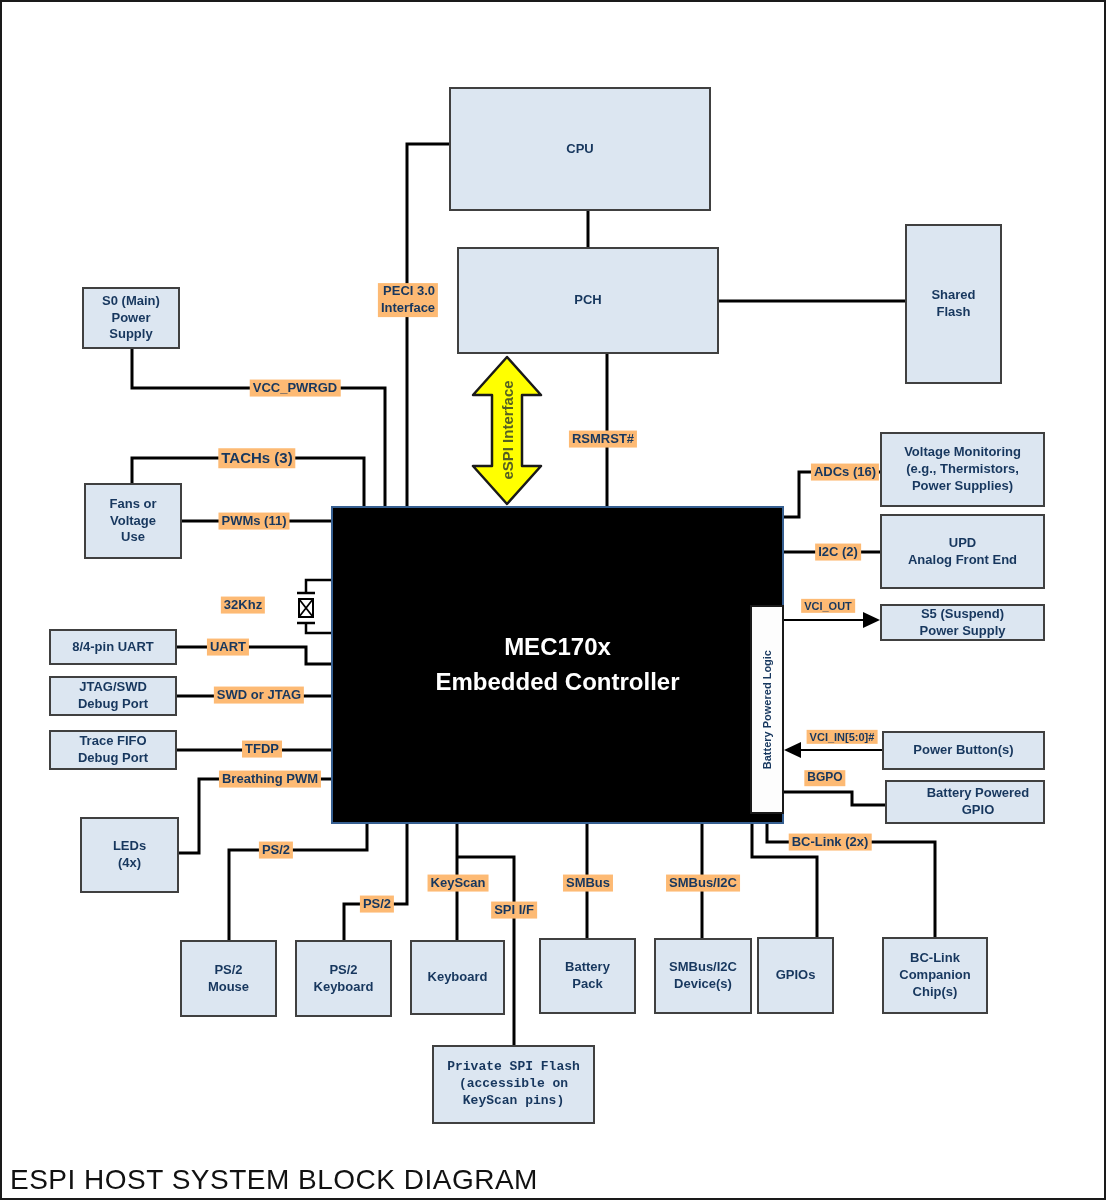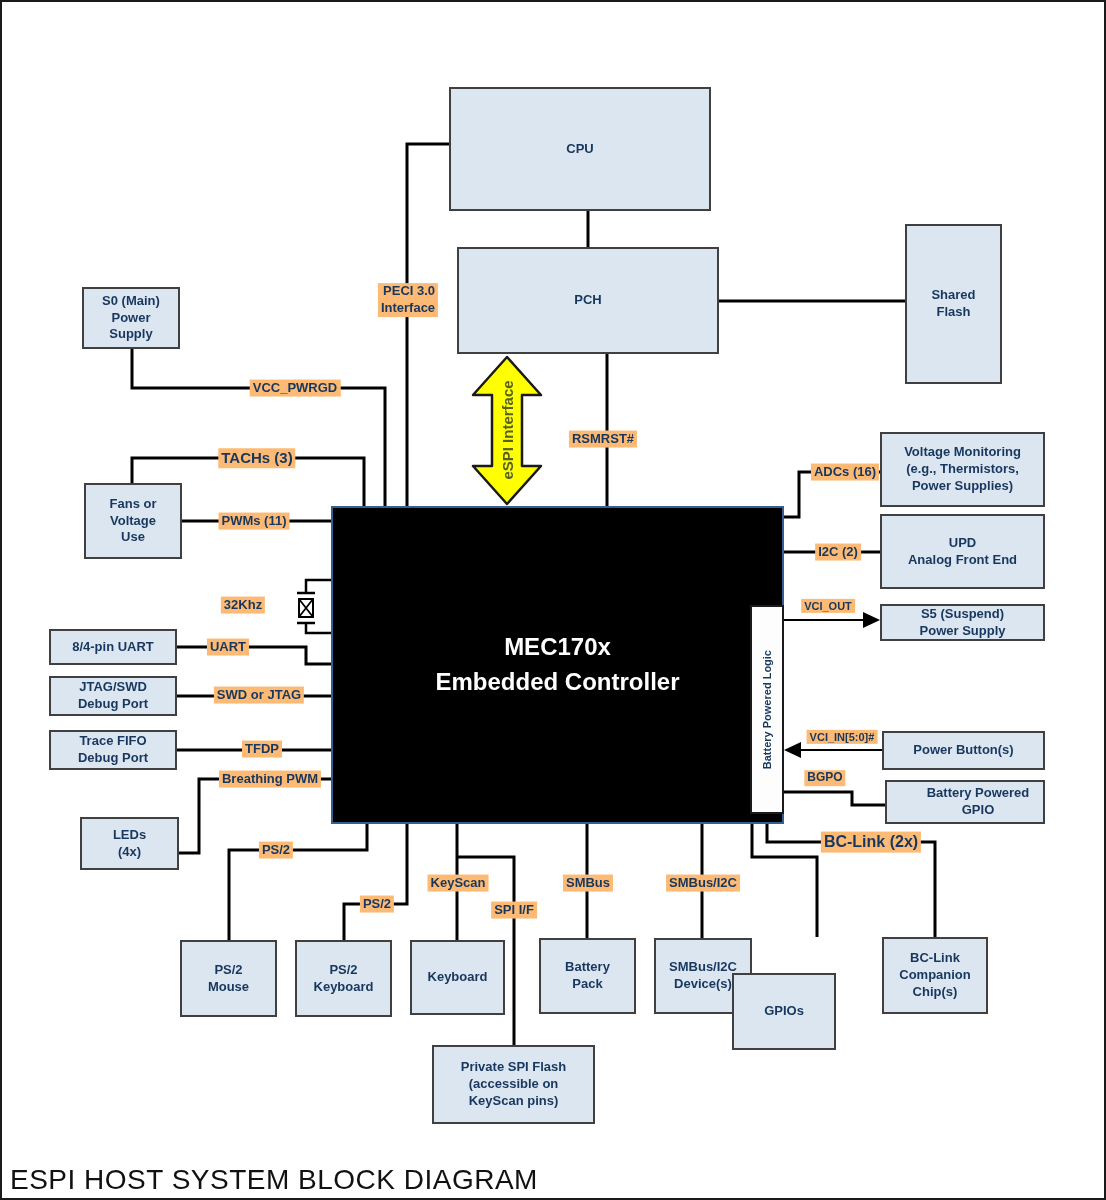--- a/index.html
+++ b/index.html
@@ -140,21 +140,21 @@
       <div class="box-label">8/4-pin UART</div>
     </div>
     <div class="box" style="left: 47px; top: 674px; width: 128px; height: 40px;">
       <div class="box-label">JTAG/SWD
 Debug Port</div>
     </div>
     <div class="box" style="left: 47px; top: 728px; width: 128px; height: 40px;">
       <div class="box-label">Trace FIFO
 Debug Port</div>
     </div>
-    <div class="box" style="left: 78px; top: 815px; width: 99px; height: 53px;">
+    <div class="box" style="left: 78px; top: 815px; width: 99px; height: 76px;">
       <div class="box-label">LEDs
 (4x)</div>
     </div>
     <div class="box" style="left: 178px; top: 938px; width: 97px; height: 77px;">
       <div class="box-label">PS/2
 Mouse</div>
     </div>
     <div class="box" style="left: 293px; top: 938px; width: 97px; height: 77px;">
       <div class="box-label">PS/2
 Keyboard</div>
@@ -163,29 +163,29 @@
       <div class="box-label">Keyboard</div>
     </div>
     <div class="box" style="left: 537px; top: 936px; width: 97px; height: 76px;">
       <div class="box-label">Battery
 Pack</div>
     </div>
     <div class="box" style="left: 652px; top: 936px; width: 98px; height: 76px;">
       <div class="box-label">SMBus/I2C
 Device(s)</div>
     </div>
-    <div class="box" style="left: 730px; top: 935px; width: 104px; height: 77px; margin-top: 36px;">
+    <div class="box" style="left: 755px; top: 935px; width: 77px; height: 77px;">
       <div class="box-label">GPIOs</div>
     </div>
     <div class="box" style="left: 880px; top: 935px; width: 106px; height: 77px;">
       <div class="box-label">BC-Link
 Companion
 Chip(s)</div>
     </div>
-    <div class="box" style="left: 430px; top: 1043px; width: 163px; height: 79px;">
+    <div class="box" style="left: 430px; top: 1043px; width: 163px; height: 79px; font-family: Liberation Mono, monospace;">
       <div class="box-label">Private SPI Flash
 (accessible on
 KeyScan pins)</div>
     </div>
     <div class="box" style="left: 878px; top: 430px; width: 165px; height: 75px;">
       <div class="box-label">Voltage Monitoring
 (e.g., Thermistors,
 Power Supplies)</div>
     </div>
     <div class="box" style="left: 878px; top: 512px; width: 165px; height: 75px;">
@@ -218,14 +218,14 @@
     <div class="line-label" style="left: 456px; top: 881px; font-size: 13px;">KeyScan</div>
     <div class="line-label" style="left: 512px; top: 908px; font-size: 13px;">SPI I/F</div>
     <div class="line-label" style="left: 586px; top: 881px; font-size: 13px;">SMBus</div>
     <div class="line-label" style="left: 701px; top: 881px; font-size: 13px;">SMBus/I2C</div>
     <div class="line-label" style="left: 601px; top: 437px; font-size: 13px;">RSMRST#</div>
     <div class="line-label" style="left: 843px; top: 470px; font-size: 13px;">ADCs (16)</div>
     <div class="line-label" style="left: 836px; top: 550px; font-size: 13px;">I2C (2)</div>
     <div class="line-label" style="left: 826px; top: 604px; font-size: 11px;">VCI_OUT</div>
     <div class="line-label" style="left: 840px; top: 735px; font-size: 11px;">VCI_IN[5:0]#</div>
     <div class="line-label" style="left: 823px; top: 776px; font-size: 12px;">BGPO</div>
-    <div class="line-label" style="left: 869px; top: 840px; font-size: 16px;">BC-Link (2x)</div>
+    <div class="line-label" style="left: 828px; top: 840px; font-size: 13px;">BC-Link (2x)</div>
   </div>
 
 </body></html>

